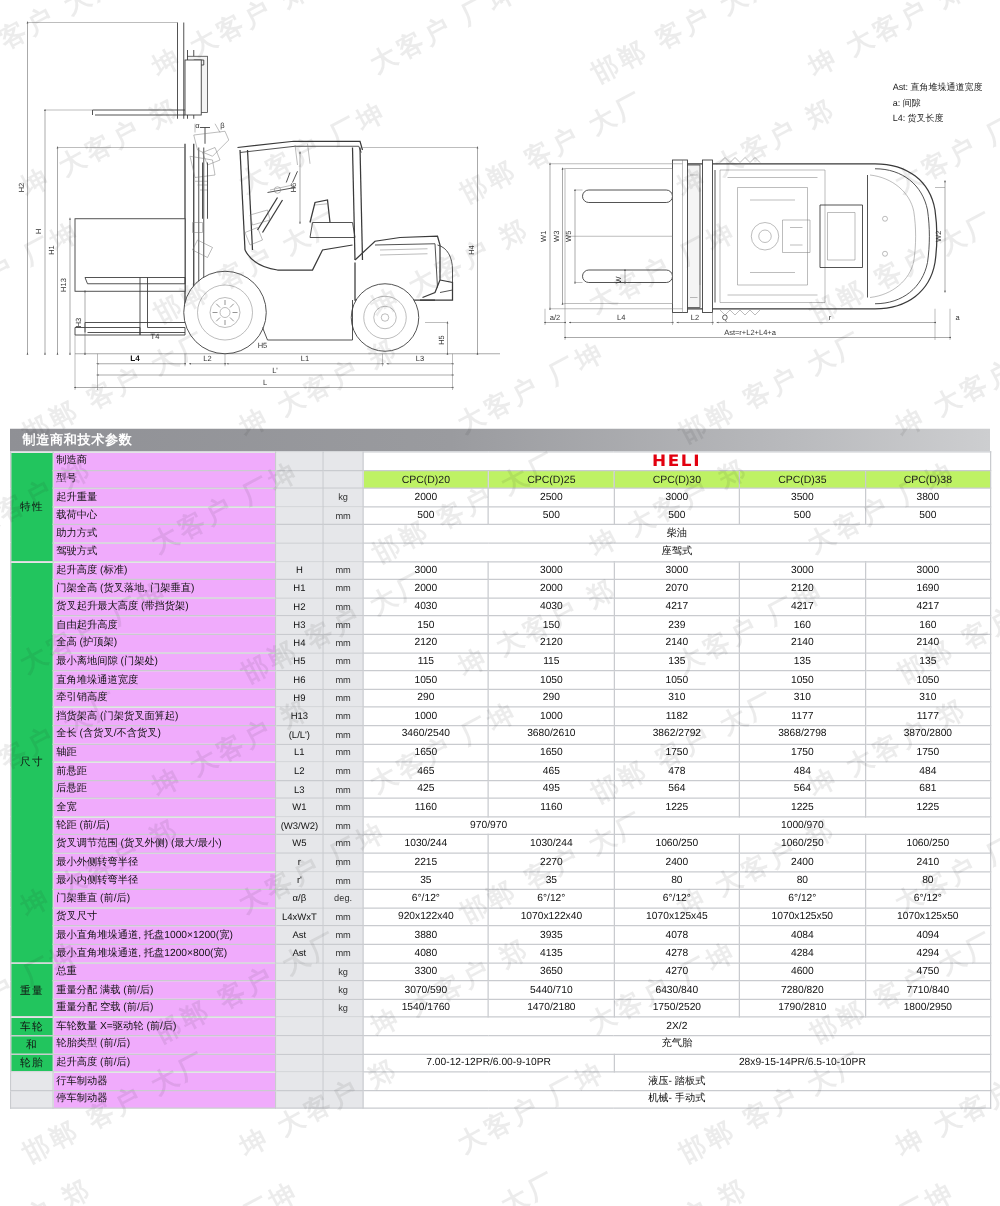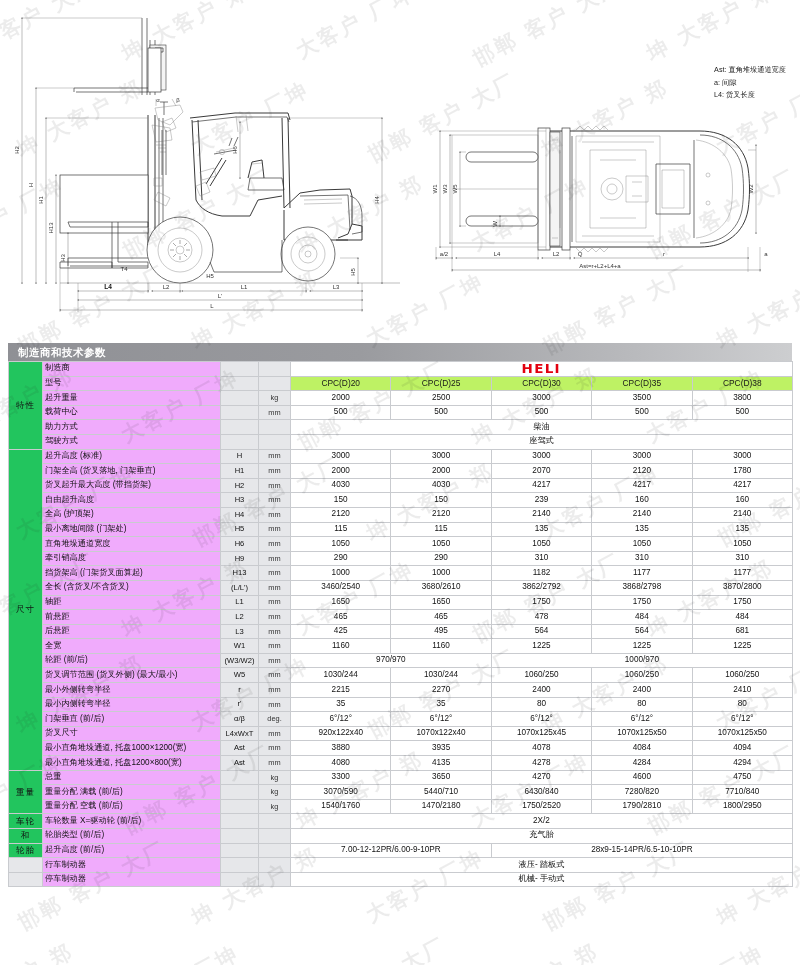--- a/index.html
+++ b/index.html
@@ -531,21 +531,21 @@
           <td class="val">3000</td>
         </tr>
         <tr>
           <td class="param">门架全高 (货叉落地, 门架垂直)</td>
           <td class="sym">H1</td>
           <td class="unit">mm</td>
           <td class="val">2000</td>
           <td class="val">2000</td>
           <td class="val">2070</td>
           <td class="val">2120</td>
-          <td class="val">1780</td>
+          <td class="val">1690</td>
         </tr>
         <tr>
           <td class="param">货叉起升最大高度 (带挡货架)</td>
           <td class="sym">H2</td>
           <td class="unit">mm</td>
           <td class="val">4030</td>
           <td class="val">4030</td>
           <td class="val">4217</td>
           <td class="val">4217</td>
           <td class="val">4217</td>

